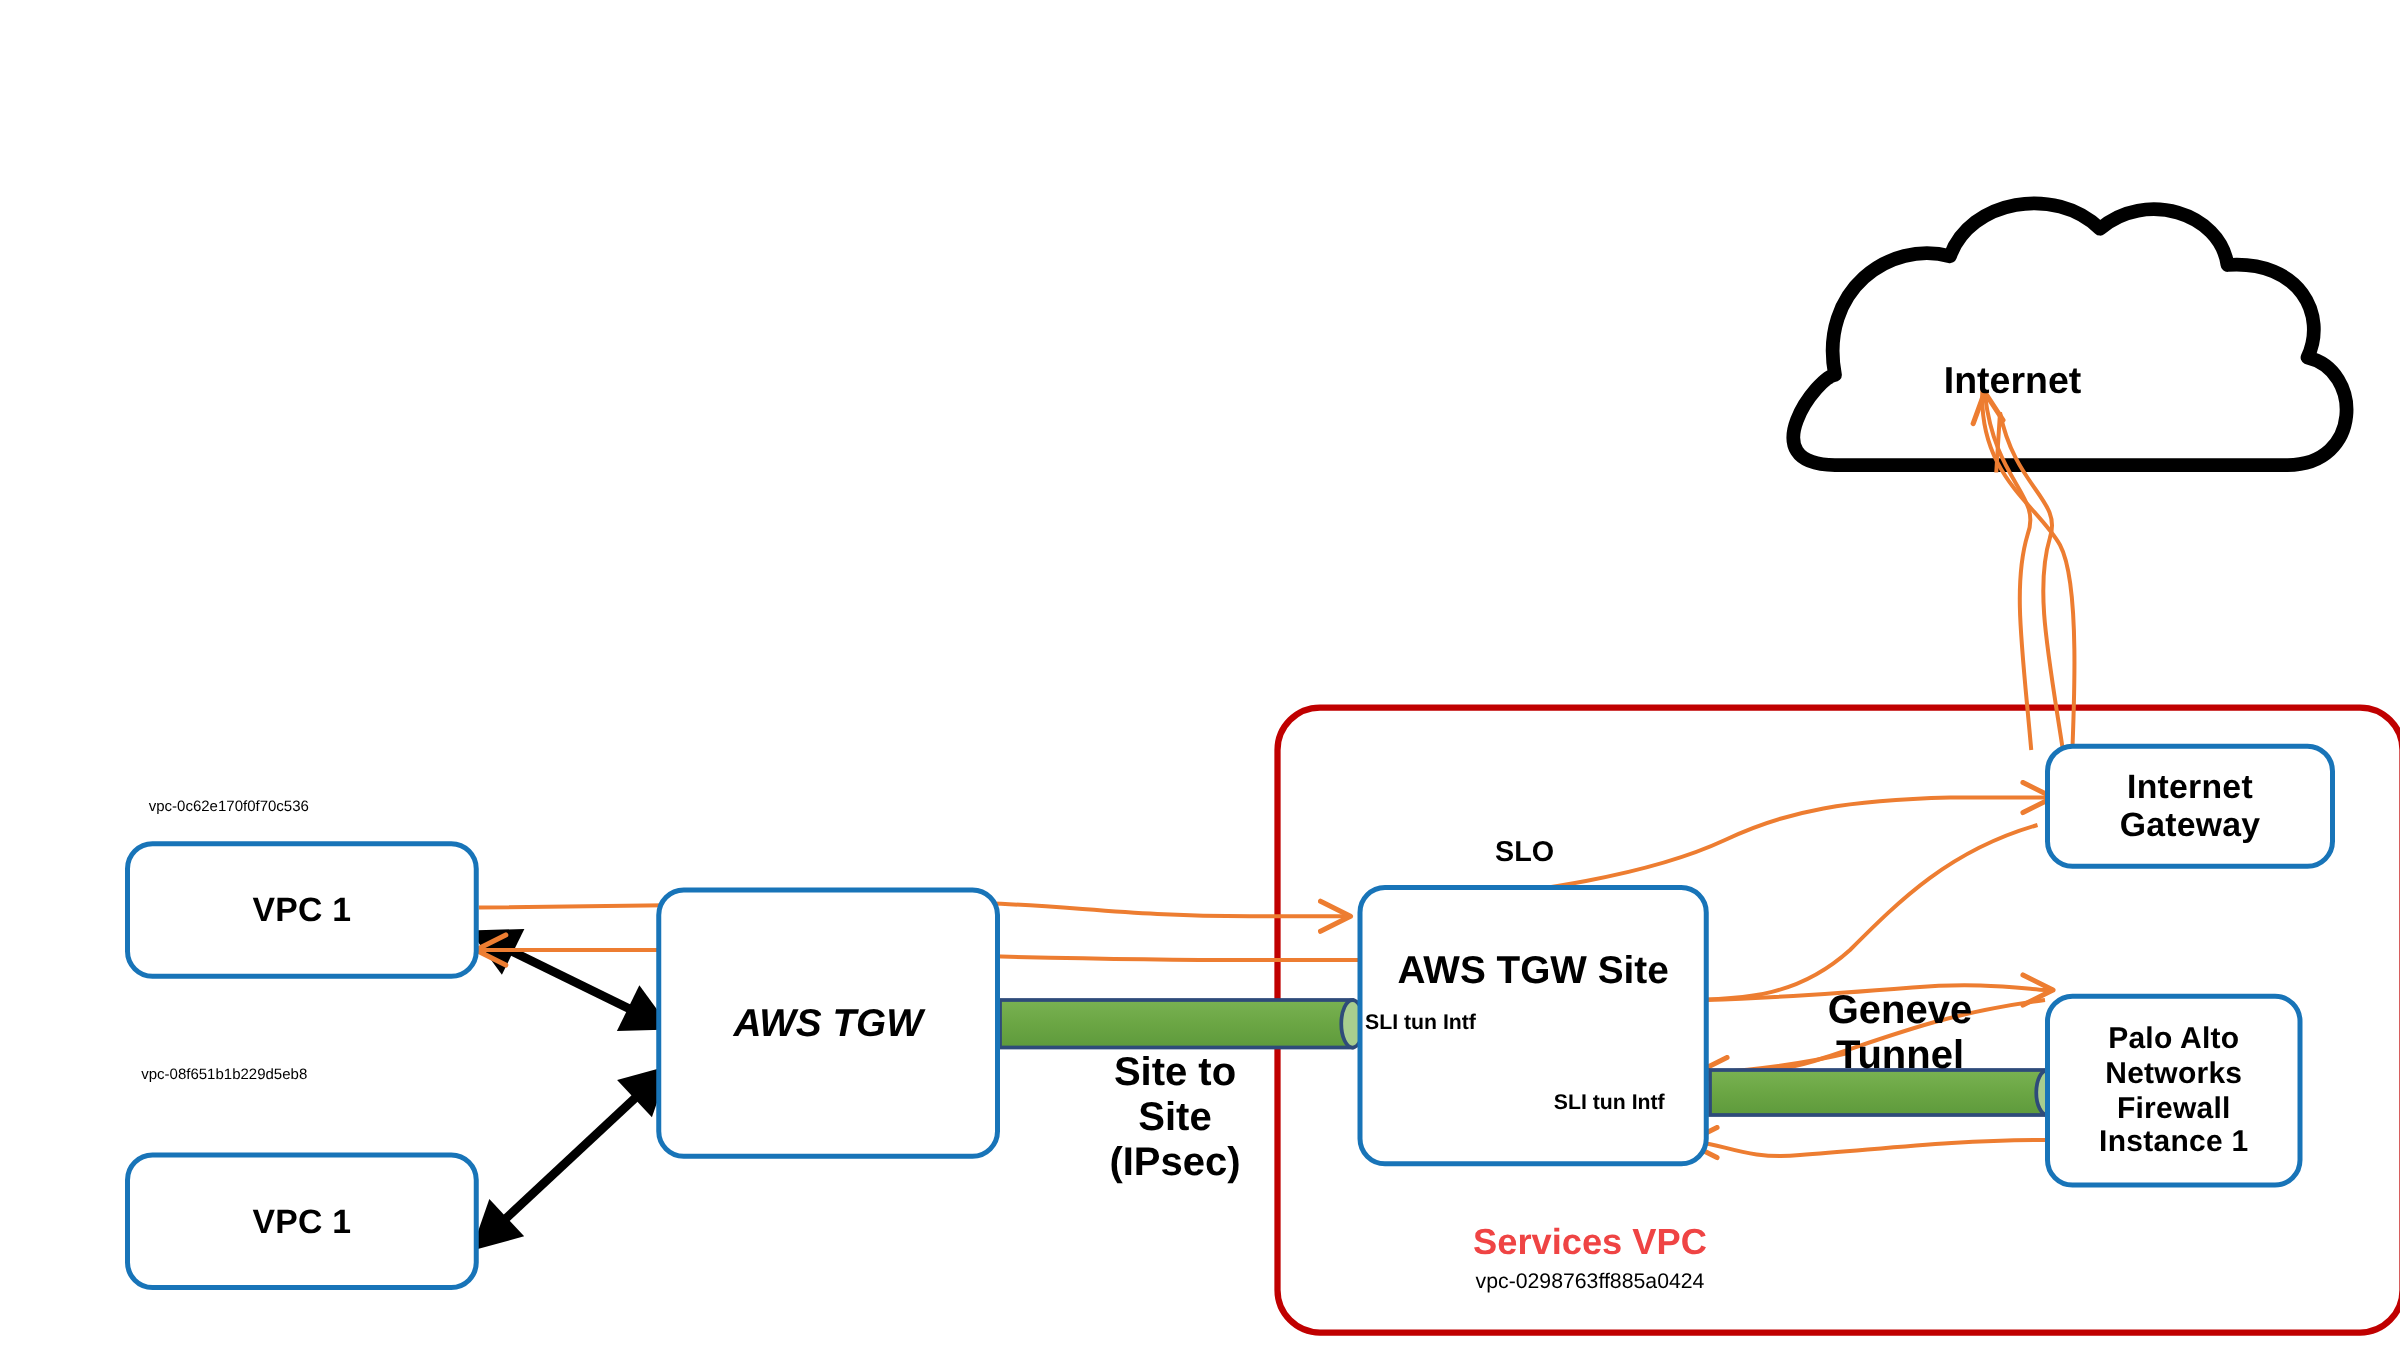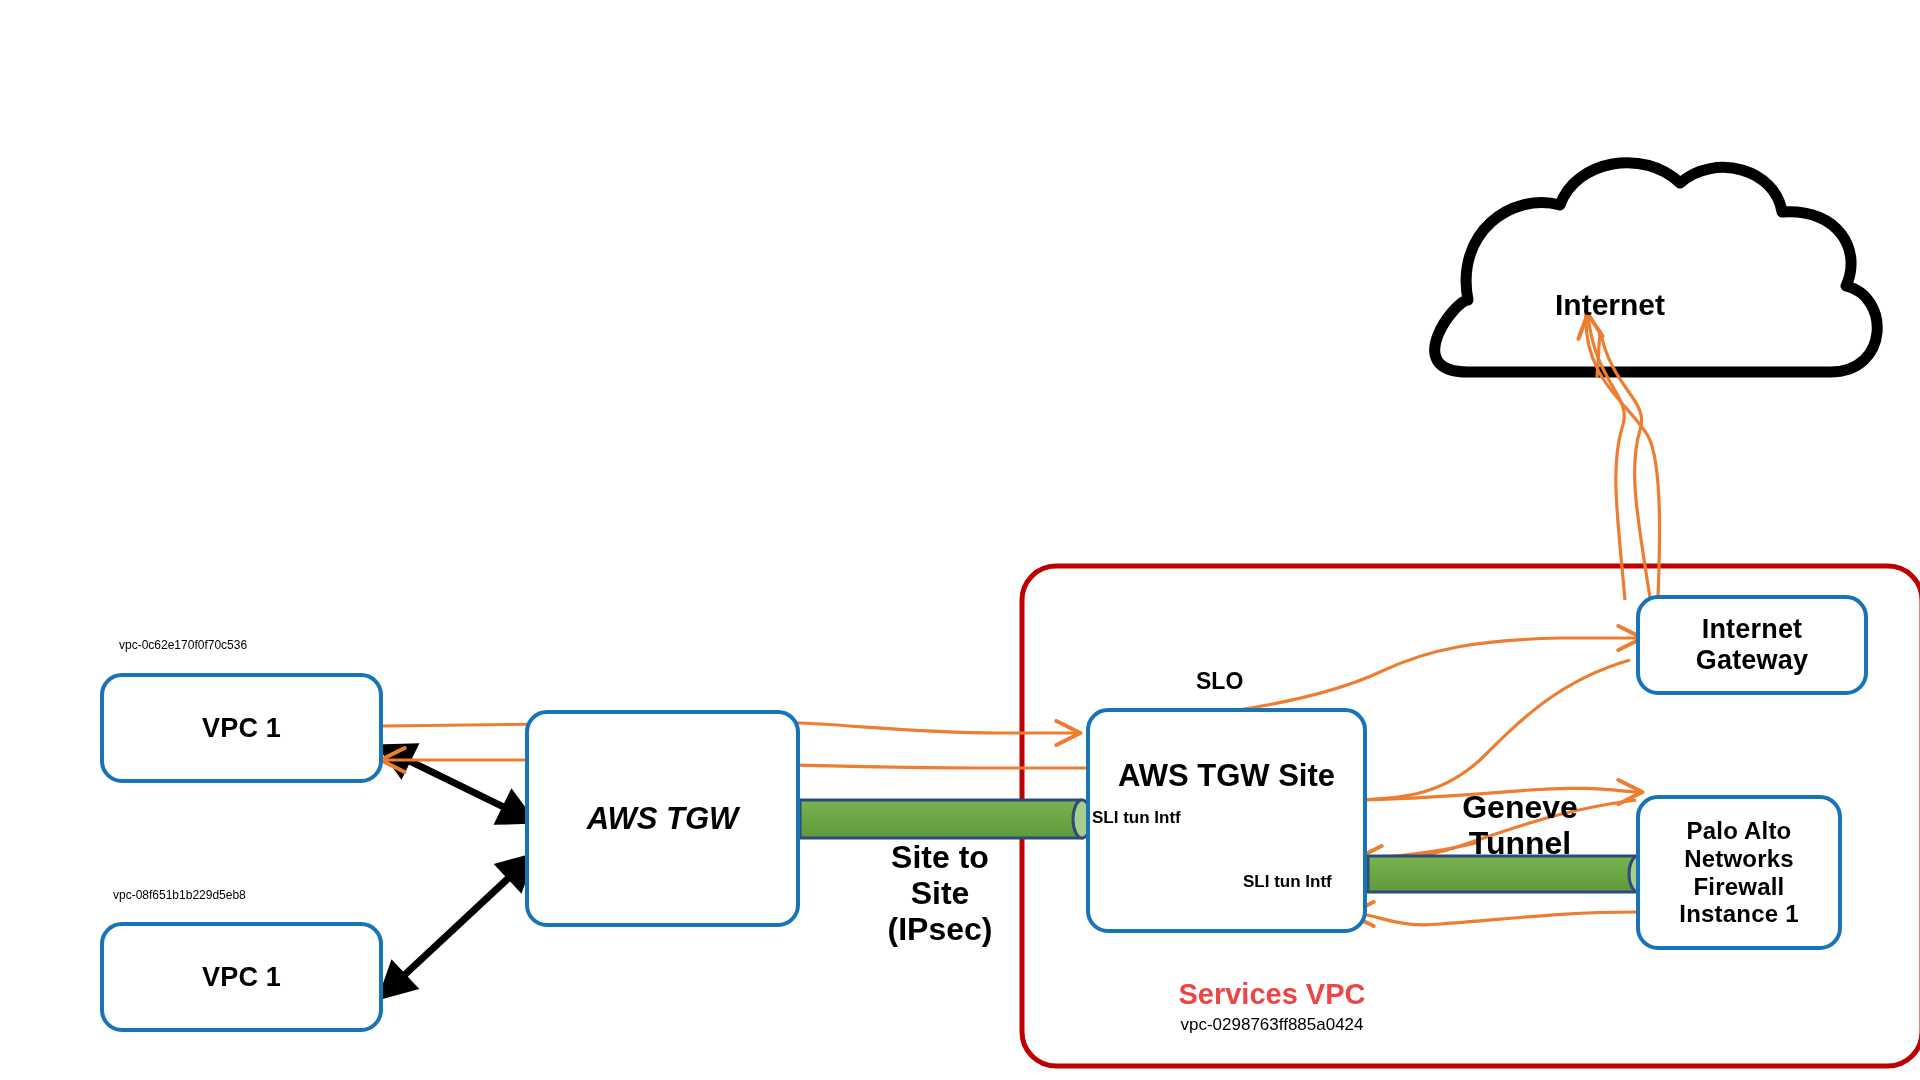--- a/index.html
+++ b/index.html
@@ -174,21 +174,21 @@
   </g>
 </svg>
 
 <div class="cloud-label" style="left:1555px; top:288px;">Internet</div>
 
 <div class="vpc-id" style="left:119px; top:638px;">vpc-0c62e170f0f70c536</div>
 <div class="node vpc-box" style="left:100px; top:673px; width:283px; height:110px;">
   <span class="vpc-label">VPC 1</span>
 </div>
 
-<div class="vpc-id" style="left:113px; top:888px;">vpc-08f651b1b229d5eb8</div>
+<div class="vpc-id" style="left:113px; top:852px;">vpc-08f651b1b229d5eb8</div>
 <div class="node vpc-box" style="left:100px; top:922px; width:283px; height:110px;">
   <span class="vpc-label">VPC 1</span>
 </div>
 
 <div class="node vpc-box" style="left:525px; top:710px; width:275px; height:217px;font-style:italic;">
   <span class="tgw-title">AWS TGW</span>
 </div>
 
 <div class="tunnel-caption" style="left:845px; top:840px; width:190px;">Site to
 Site

